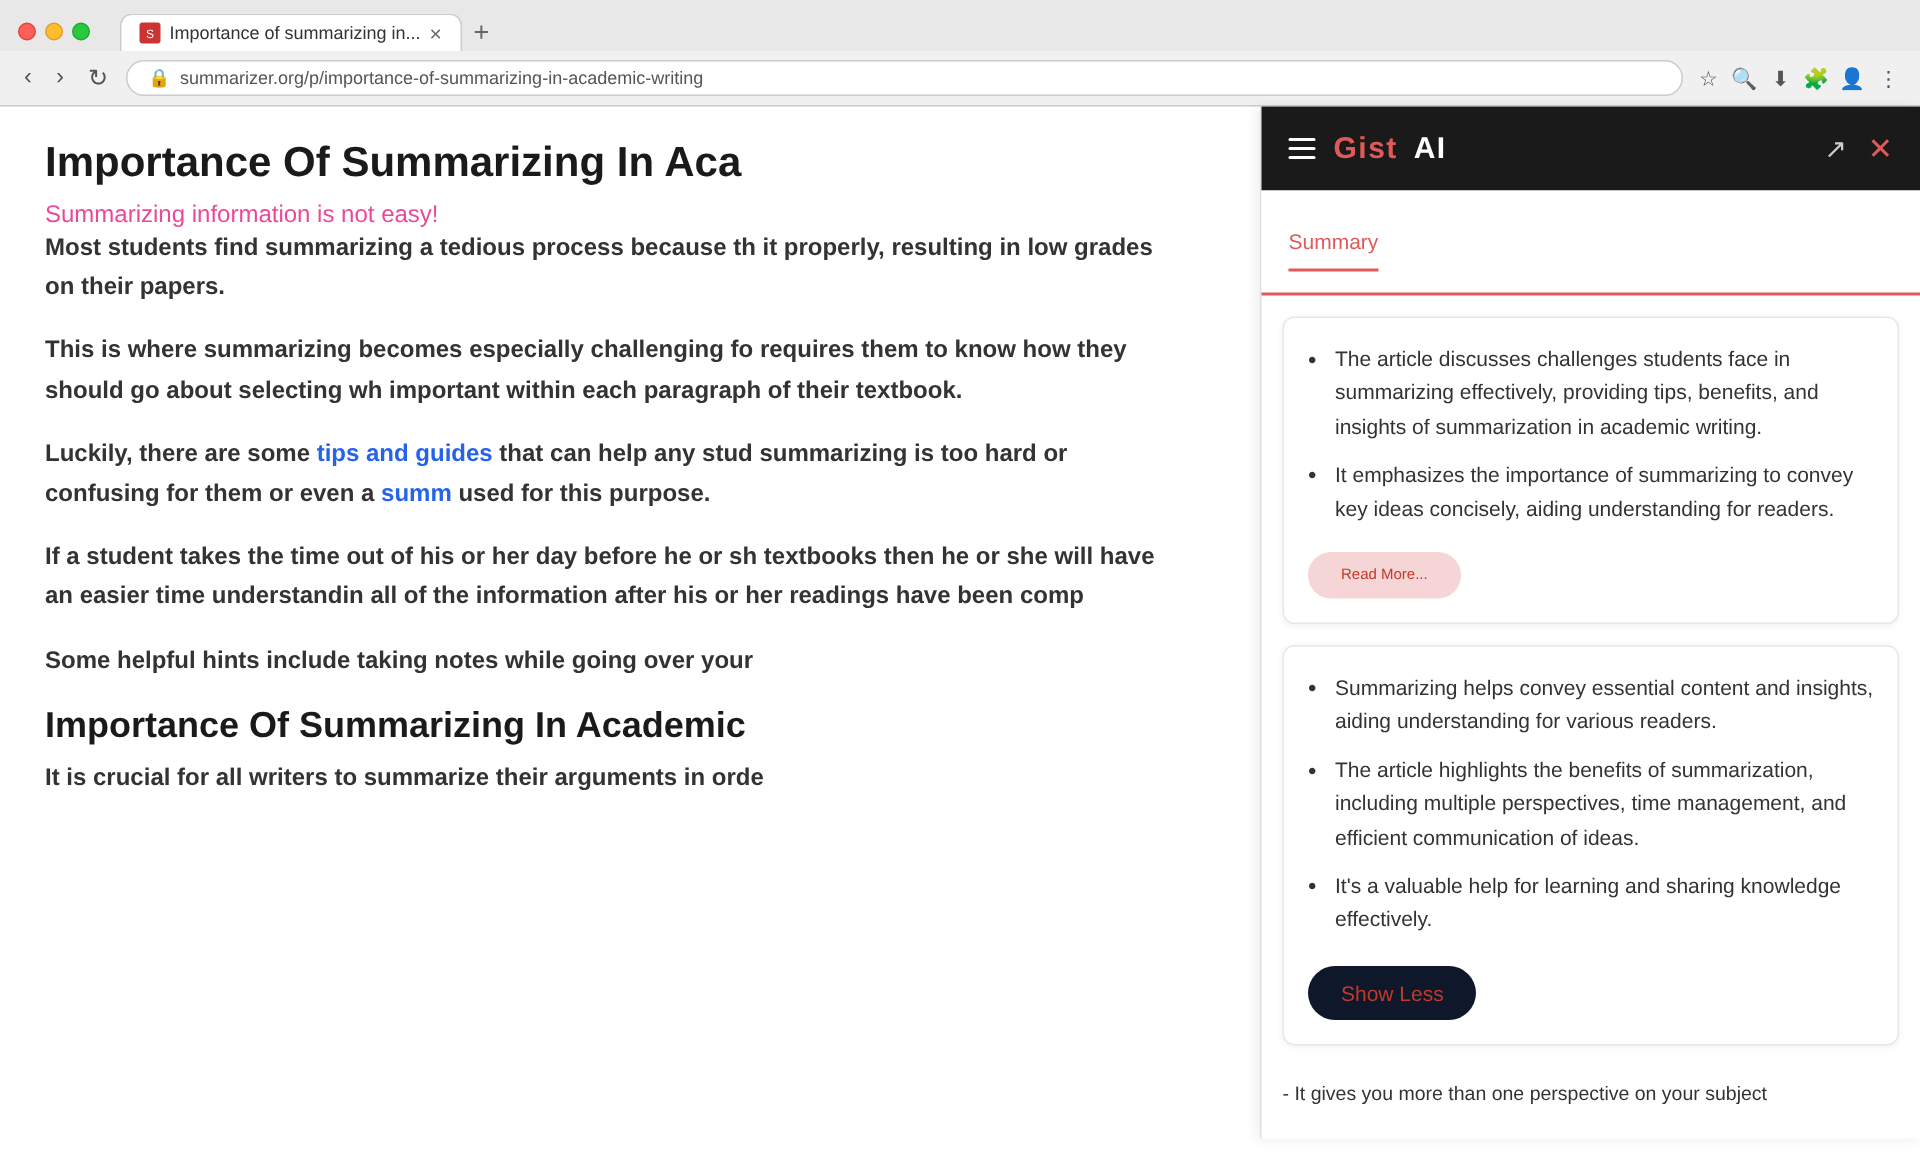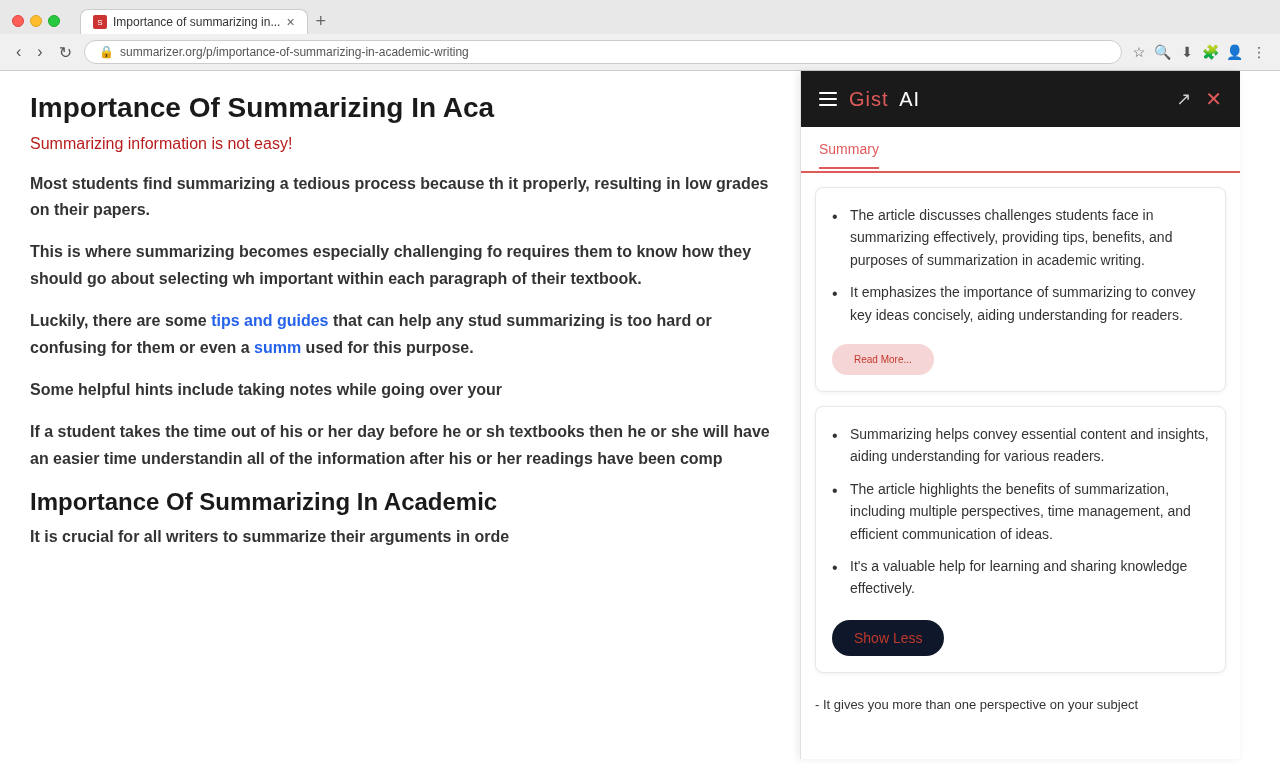--- a/index.html
+++ b/index.html
@@ -136,40 +136,40 @@
       font-size: 14px;
       color: #555;
       cursor: pointer;
     }
 
     
     .main-area {
       display: flex;
       height: calc(768px - 80px);
       position: relative;
+      gap: 40px;
     }
 
     
     .article-content {
       flex: 1;
       padding: 20px 30px;
       overflow: hidden;
       max-width: 800px;
     }
     .article-title {
       font-size: 28px;
       font-weight: 700;
       color: #1a1a1a;
       line-height: 1.2;
       margin-bottom: 10px;
     }
     .article-subtitle {
       font-size: 16px;
-      color: #b91c1c;
-      margin-bottom: 18px;
+      color: #ec4899;
     }
     .article-paragraph {
       font-size: 16px;
       color: #333;
       line-height: 1.65;
       margin-bottom: 16px;
       font-weight: bold;
     }
     .article-link {
       color: #2563eb;
@@ -214,21 +214,21 @@
       cursor: pointer;
     }
     .hamburger-line {
       width: 18px;
       height: 2px;
       background: #fff;
       border-radius: 1px;
     }
     .panel-logo {
       font-size: 20px;
-      font-weight: 400;
+      font-weight: 700;
       letter-spacing: 1px;
     }
     .panel-logo-gist {
       color: #e05a5a;
     }
     .panel-logo-ai {
       color: #fff;
       margin-left: 4px;
     }
     .panel-header-right {
@@ -243,21 +243,21 @@
     }
     .panel-header-close {
       font-size: 20px;
       color: #e05a5a;
       cursor: pointer;
       font-weight: 300;
     }
     .panel-tab-bar {
       border-bottom: 2px solid #e05a5a;
       display: flex;
-      padding: 4px 18px;
+      padding: 16px 18px;
       background: #fff;
       text-align: right;
     }
     .panel-tab {
       padding: 10px 0;
       font-size: 14px;
       color: #e05a5a;
       border-bottom: 2px solid #e05a5a;
       margin-bottom: -2px;
       cursor: pointer;
@@ -374,23 +374,23 @@
     <p class="article-subtitle">Summarizing information is not easy!</p>
 
     <p class="article-paragraph">Most students find summarizing a tedious process because th it properly, resulting in low grades on their papers.</p>
 
     <p class="article-paragraph">This is where summarizing becomes especially challenging fo requires them to know how they should go about selecting wh important within each paragraph of their textbook.</p>
 
     <p class="article-paragraph">
       <span>Luckily, there are some </span><a class="article-link">tips and guides</a><span> that can help any stud summarizing is too hard or confusing for them or even a </span><a class="article-link">summ</a><span> used for this purpose.</span>
     </p>
 
+    <p class="article-paragraph">If a student takes the time out of his or her day before he or sh textbooks then he or she will have an easier time understandin all of the information after his or her readings have been comp</p>
+
     <p class="article-paragraph">Some helpful hints include taking notes while going over your</p>
-
-    <p class="article-paragraph">If a student takes the time out of his or her day before he or sh textbooks then he or she will have an easier time understandin all of the information after his or her readings have been comp</p>
 
     <h2 class="article-heading2">Importance Of Summarizing In Academic</h2>
 
     <p class="article-paragraph">It is crucial for all writers to summarize their arguments in orde</p>
   </div>
 
   <div class="sidebar-panel">
 
     <div class="panel-header">
       <div class="panel-header-left">
@@ -411,21 +411,21 @@
     </div>
 
     <div class="panel-tab-bar">
       <div class="panel-tab">Summary</div>
     </div>
 
     <div class="panel-content">
 
       <div class="summary-card">
         <ul>
-          <li>The article discusses challenges students face in summarizing effectively, providing tips, benefits, and purposes of summarization in academic writing.</li>
+          <li>The article discusses challenges students face in summarizing effectively, providing tips, benefits, and insights of summarization in academic writing.</li>
           <li>It emphasizes the importance of summarizing to convey key ideas concisely, aiding understanding for readers.</li>
         </ul>
         <button class="read-more-btn">Read More...</button>
       </div>
 
       <div class="summary-card">
         <ul>
           <li>Summarizing helps convey essential content and insights, aiding understanding for various readers.</li>
           <li>The article highlights the benefits of summarization, including multiple perspectives, time management, and efficient communication of ideas.</li>
           <li>It's a valuable help for learning and sharing knowledge effectively.</li>

